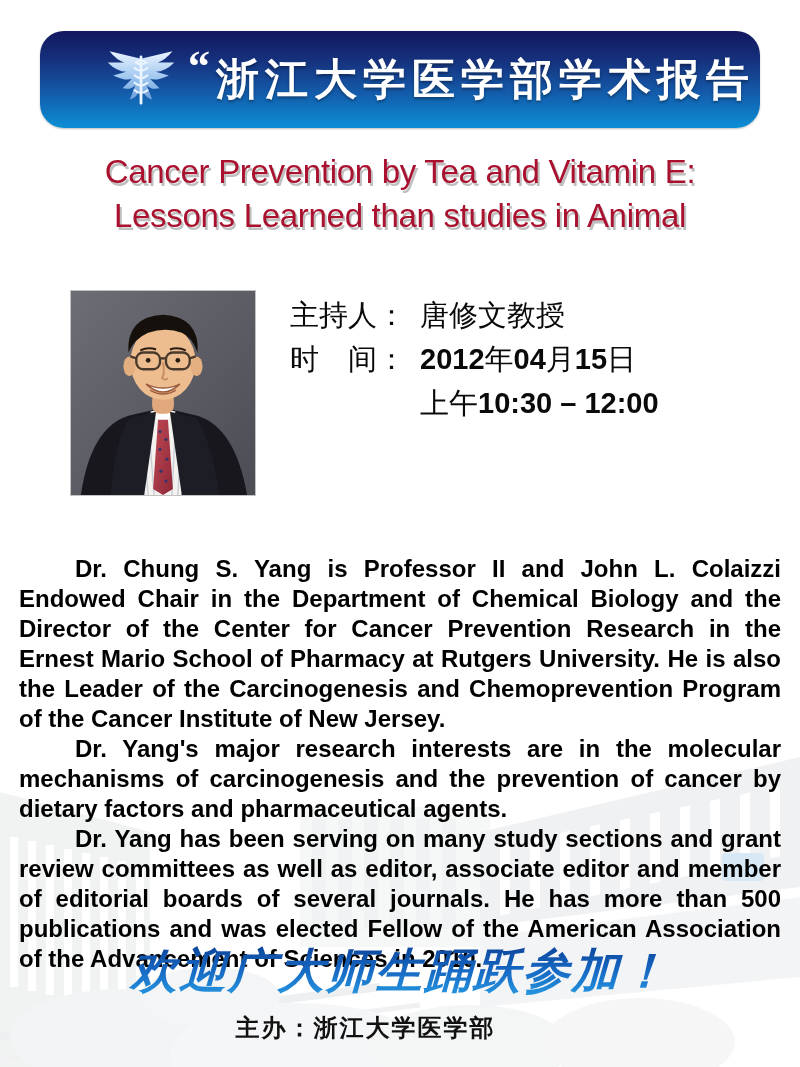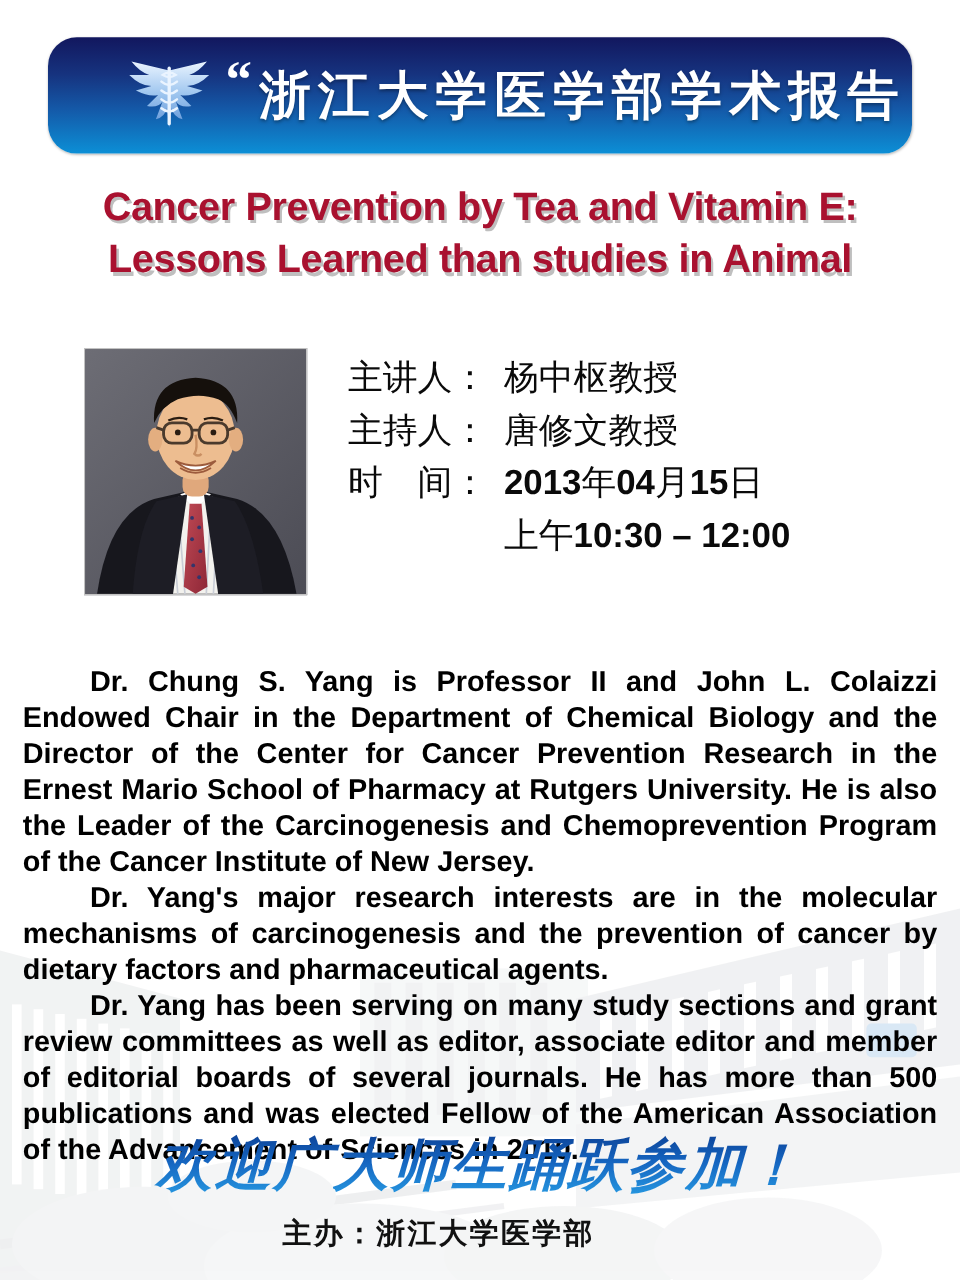--- a/index.html
+++ b/index.html
@@ -26,21 +26,21 @@
     color:#ffffff;font-size:44px;font-weight:bold;line-height:1;
     margin:-26px 6px 0 10px;font-family:"Liberation Serif",serif;
   }
   .banner-text{
     color:#ffffff;font-size:43px;font-weight:bold;letter-spacing:6px;
     text-shadow:0 2px 3px rgba(0,0,0,.35);white-space:nowrap;
   }
   
   .title{
     position:absolute;left:10px;top:150px;width:780px;
-    text-align:center;color:#a9112f;font-weight:bold;font-size:33px;
+    text-align:center;color:#a9112f;font-weight:normal;font-size:33px;
     line-height:44px;letter-spacing:-0.3px;
     text-shadow:2px 3px 0 rgba(170,170,170,.75);
   }
   
   .photo-frame{
     position:absolute;left:70px;top:290px;width:186px;height:206px;
     border:1px solid #c2c2c2;box-sizing:border-box;background:#5c5c64;
   }
   .photo-frame svg{display:block;width:100%;height:100%;}
   .details{
@@ -228,27 +228,24 @@
 
       <path d="M93 72 Q95 84 92 88 Q95 91 98 88" stroke="#c98f62" stroke-width="2" fill="none"></path>
 
       <path d="M76 94 Q93 110 110 94 Q93 102 76 94 Z" fill="#ffffff" stroke="#9c5b3c" stroke-width="1.5"></path>
       <path d="M80 100 Q93 108 106 100" stroke="#9c5b3c" stroke-width="1.5" fill="none"></path>
     </svg>
   </div>
 
   <div class="details">
     <div class="drow">
-      <span class="dlabel">主讲人：</span><span class="dval">杨中枢教授</span>
-    </div>
-    <div class="drow">
       <span class="dlabel">主持人：</span><span class="dval">唐修文教授</span>
     </div>
     <div class="drow">
-      <span class="dlabel">时　间：</span><span class="dval"><span class="b">2013</span><span>年</span><span class="b">04</span><span>月</span><span class="b">15</span><span>日</span></span>
+      <span class="dlabel">时　间：</span><span class="dval"><span class="b">2012</span><span>年</span><span class="b">04</span><span>月</span><span class="b">15</span><span>日</span></span>
     </div>
     <div class="drow indent2">
       <span>上午</span><span class="b">10:30 – 12:00</span>
     </div>
   </div>
 
   <div class="bio">
     <p>Dr. Chung S. Yang is Professor II and John L. Colaizzi Endowed Chair in the Department of Chemical Biology and the Director of the Center for Cancer Prevention Research in the Ernest Mario School of Pharmacy at Rutgers University.  He is also the Leader of the Carcinogenesis and Chemoprevention Program of the Cancer Institute of New Jersey.</p>
     <p>Dr. Yang's major research interests are in the molecular mechanisms of carcinogenesis and the prevention of cancer by dietary factors and pharmaceutical agents.</p>
     <p>Dr. Yang has been serving on many study sections and grant review committees as well as editor, associate editor and member of editorial boards of several journals.  He has more than 500 publications and was elected Fellow of the American Association of the Advancement of Sciences in 2010.</p>

